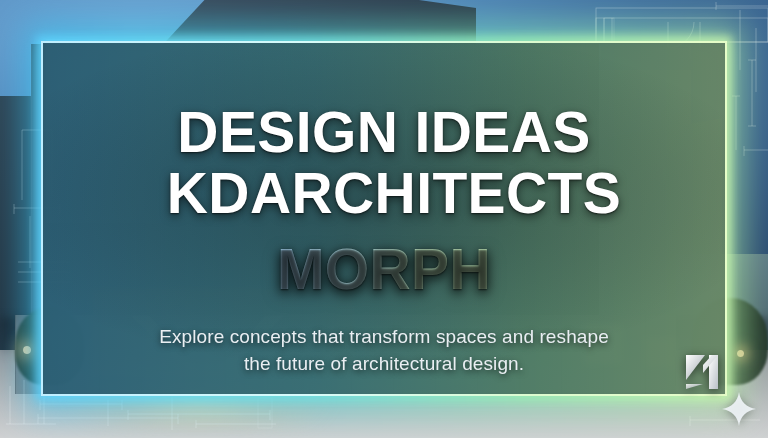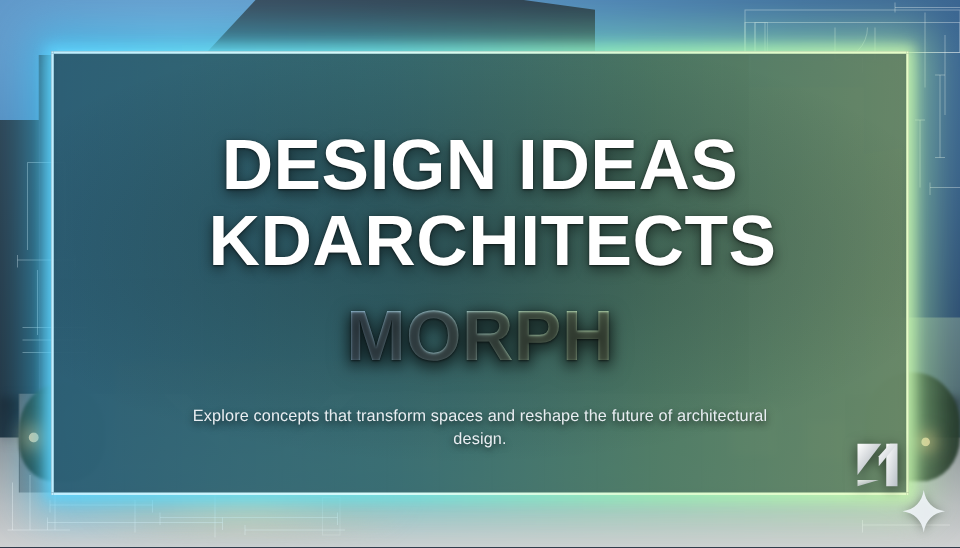--- a/index.html
+++ b/index.html
@@ -153,21 +153,21 @@
   .headline.l2{margin-top:6px;margin-left:20px;}
   .headline.accent{
     margin-top:20px;
     background:linear-gradient(90deg,#a5d3f2 0%, #b6e2e6 38%, #c3ecc9 66%, #c9f0bf 100%);
     -webkit-background-clip:text;background-clip:text;
     -webkit-text-fill-color:transparent;color:transparent;
     filter:drop-shadow(0 3px 7px rgba(0,0,0,.5));
   }
   .subtitle{
     margin-top:27px;text-align:center;color:#e9eef2;
-    font-size:13px;line-height:1.42;font-weight:400;letter-spacing:.1px;
+    font-size:19px;line-height:1.42;font-weight:400;letter-spacing:.1px;
     text-shadow:0 2px 6px rgba(0,0,0,.65);
     max-width:470px;
   }
 
   
   .logo{position:absolute;left:681px;top:351px;width:42px;height:42px;}
   .logo svg{display:block;width:42px;height:42px;filter:drop-shadow(0 2px 5px rgba(0,0,0,.55));}
   
   .sparkle{position:absolute;left:722px;top:392px;width:34px;height:34px;}
   .sparkle svg{display:block;width:34px;height:34px;filter:drop-shadow(0 1px 4px rgba(0,0,0,.35));}

